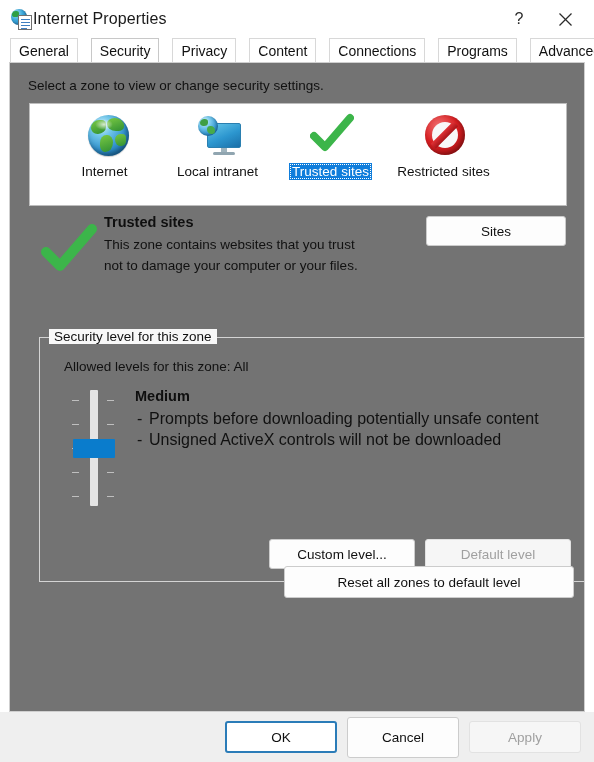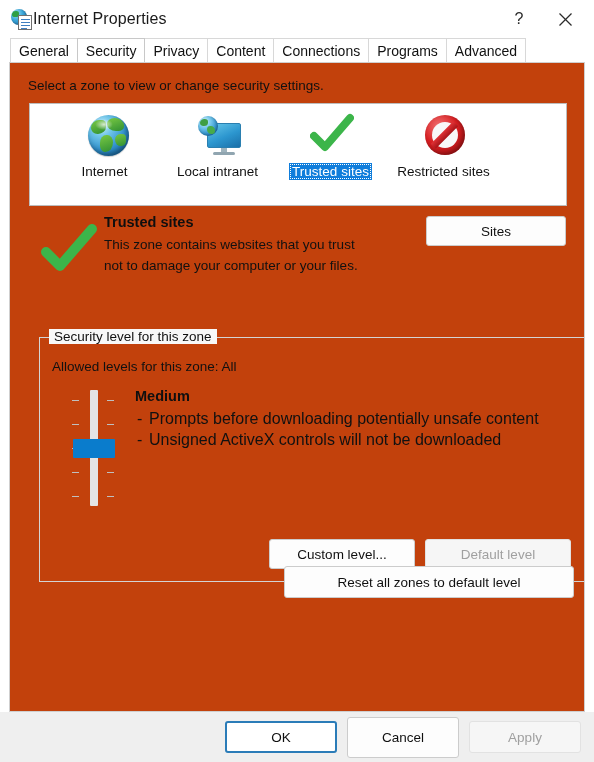--- a/index.html
+++ b/index.html
@@ -120,20 +120,21 @@
   
   .tabstrip {
     position: relative;
     flex: 0 0 24px;
     height: 24px;
     display: flex;
     align-items: flex-end;
     padding-left: 10px;
     background: #ffffff;
     box-sizing: border-box;
+    gap: 14px;
   }
   .tab {
     position: relative;
     height: 24px;
     padding: 0 8px;
     display: flex;
     align-items: center;
     font-size: 14px;
     color: #111111;
     background: #ffffff;
@@ -148,21 +149,21 @@
     background: #ffffff;
     border-color: #c8c8c8;
     z-index: 3;
   }
 
   
   .panel {
     position: relative;
     margin: 0 9px;
     flex: 1 1 auto;
-    background: #c2410c;
+    background: #737373;
     border: 1px solid #cfcfcf;
     box-sizing: border-box;
     padding: 0;
     overflow: hidden;
   }
 
   .intro-text {
     position: absolute;
     left: 18px;
     top: 15px;
@@ -400,21 +401,21 @@
     left: 9px;
     top: -9px;
     background: #f8f8f8;
     padding: 0 5px;
     font-size: 13.5px;
     color: #111111;
     white-space: nowrap;
   }
   .allowed-levels {
     position: absolute;
-    left: 12px;
+    left: 24px;
     top: 21px;
     font-size: 13.5px;
     color: #111111;
     white-space: nowrap;
   }
 
   
   .slider {
     position: absolute;
     left: 20px;

